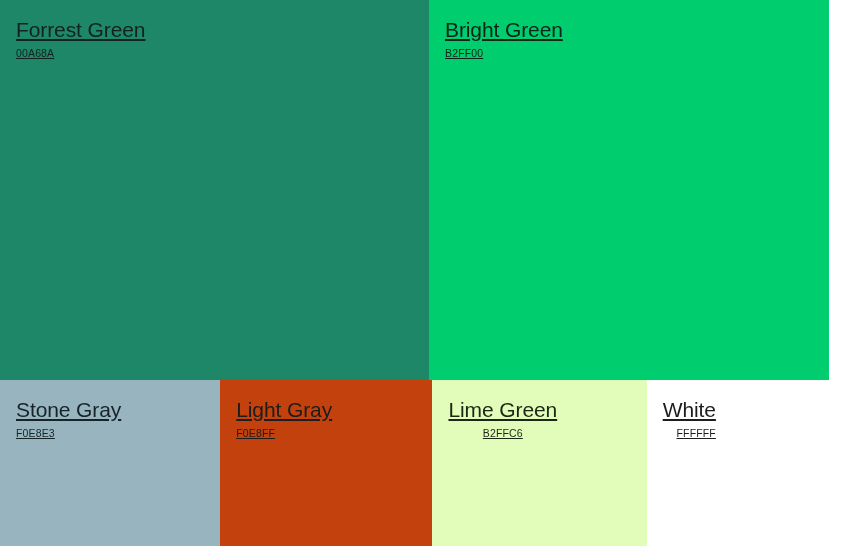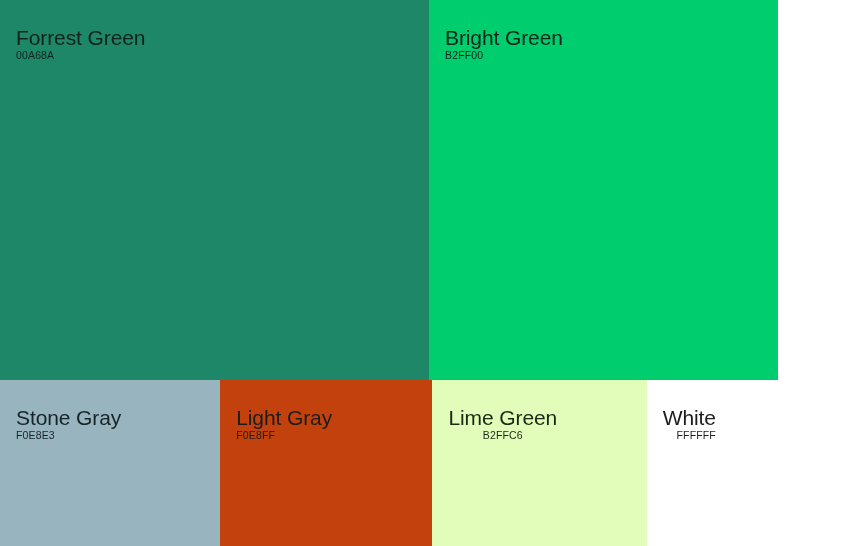--- a/index.html
+++ b/index.html
@@ -30,43 +30,44 @@
 
   .swatch {
     position: relative;
     height: 100%;
     overflow: hidden;
   }
 
   .swatch-text {
     position: absolute;
     left: 16px;
-    top: 26px;
+    top: 18px;
     line-height: 1;
+    text-decoration: underline;
   }
 
   .swatch-name {
     font-size: 21px;
     font-weight: 400;
     letter-spacing: -0.1px;
     line-height: 1.12;
     white-space: nowrap;
   }
 
   .swatch-hex {
     font-size: 10.5px;
     font-weight: 400;
     letter-spacing: 0.15px;
-    margin-top: 0;
+    margin-top: 6px;
     white-space: nowrap;
   }
 
   
   #swatch-forrest-green { width: 429px; }
-  #swatch-bright-green  { width: 349px; }
+  #swatch-bright-green  { width: 400px; }
 
   
   #swatch-stone-gray  { width: 222px; }
   #swatch-light-gray  { width: 214px; }
   #swatch-lime-green  { width: 216px; }
   #swatch-white       { width: 213px; text-align: right; }
 </style>
 </head>
 <body>
 

